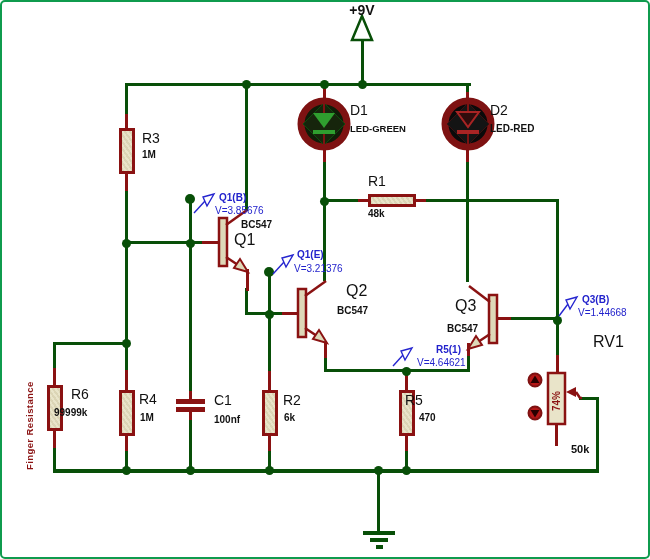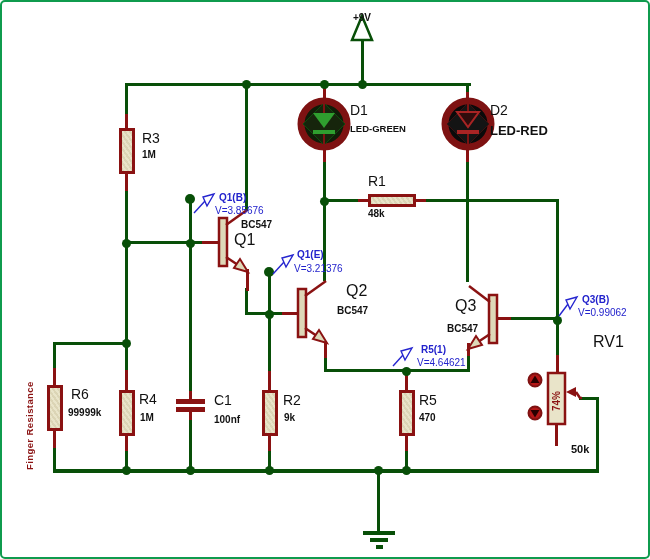--- a/index.html
+++ b/index.html
@@ -18,21 +18,21 @@
   .res-v{position:absolute;width:16px;height:46px;background:var(--fill);border:3px solid var(--comp);box-sizing:border-box;
          background-image:repeating-linear-gradient(55deg,rgba(120,100,40,.12) 0 2px,rgba(0,0,0,0) 2px 4px);}
   .res-h{position:absolute;width:48px;height:13px;background:var(--fill);border:3px solid var(--comp);box-sizing:border-box;
          background-image:repeating-linear-gradient(55deg,rgba(120,100,40,.12) 0 2px,rgba(0,0,0,0) 2px 4px);}
   .plate{position:absolute;background:var(--comp);}
   .ref{position:absolute;font-size:14px;color:var(--ink);white-space:nowrap;}
   .ref-lg{position:absolute;font-size:16px;color:var(--ink);white-space:nowrap;}
   .val{position:absolute;font-size:10px;font-weight:bold;color:var(--ink);white-space:nowrap;}
   .pname{position:absolute;font-size:10px;font-weight:bold;color:var(--probe);white-space:nowrap;text-align:center;}
   .pvolt{position:absolute;font-size:10px;color:var(--probe);white-space:nowrap;}
-  .pwr{position:absolute;left:342px;top:10px;width:36px;text-align:center;font-size:10px;font-weight:bold;color:var(--ink);}
+  .pwr{position:absolute;left:342px;top:0;width:36px;text-align:center;font-size:14px;font-weight:bold;color:var(--ink);}
   .finger{position:absolute;left:22px;top:368px;height:100px;writing-mode:vertical-rl;transform:rotate(180deg);
           font-size:9.5px;font-weight:bold;color:var(--comp);letter-spacing:.4px;white-space:nowrap;}
   svg#shapes{position:absolute;left:0;top:0;}
 </style>
 </head>
 <body>
 
 <div id="canvas">
 
   <div class="w" style="left:123px;top:81px;width:346px;height:3px"></div>
@@ -205,58 +205,58 @@
 
   <div class="pwr">+9V</div>
 
   <div class="ref" style="left:140px;top:128px">R3</div>
   <div class="val" style="left:140px;top:147px">1M</div>
 
   <div class="ref" style="left:348px;top:100px">D1</div>
   <div class="val" style="left:348px;top:121px;font-size:9.5px">LED-GREEN</div>
 
   <div class="ref" style="left:488px;top:100px">D2</div>
-  <div class="val" style="left:488px;top:121px;font-size:13px">LED-RED</div>
+  <div class="val" style="left:488px;top:121px;font-size:10px">LED-RED</div>
 
   <div class="ref" style="left:366px;top:171px">R1</div>
   <div class="val" style="left:366px;top:206px">48k</div>
 
   <div class="val" style="left:239px;top:217px">BC547</div>
   <div class="ref-lg" style="left:232px;top:229px">Q1</div>
 
   <div class="ref-lg" style="left:344px;top:280px">Q2</div>
   <div class="val" style="left:335px;top:303px">BC547</div>
 
   <div class="ref-lg" style="left:453px;top:295px">Q3</div>
   <div class="val" style="left:445px;top:321px">BC547</div>
 
   <div class="ref" style="left:69px;top:384px">R6</div>
-  <div class="val" style="left:66px;top:405px">99999k</div>
+  <div class="val" style="left:52px;top:405px">99999k</div>
   <div class="finger">Finger Resistance</div>
 
   <div class="ref" style="left:137px;top:389px">R4</div>
   <div class="val" style="left:138px;top:410px">1M</div>
 
   <div class="ref" style="left:212px;top:390px">C1</div>
   <div class="val" style="left:212px;top:412px">100nf</div>
 
   <div class="ref" style="left:281px;top:390px">R2</div>
-  <div class="val" style="left:282px;top:410px">9k</div>
-
-  <div class="ref" style="left:417px;top:390px">R5</div>
+  <div class="val" style="left:282px;top:410px">6k</div>
+
+  <div class="ref" style="left:403px;top:390px">R5</div>
   <div class="val" style="left:417px;top:410px">470</div>
 
   <div class="ref-lg" style="left:591px;top:331px">RV1</div>
   <div class="val" style="left:569px;top:441px;font-size:11px">50k</div>
 
   <div class="pname" style="left:217px;top:190px">Q1(B)</div>
   <div class="pvolt" style="left:213px;top:203px">V=3.85676</div>
 
   <div class="pname" style="left:295px;top:247px">Q1(E)</div>
   <div class="pvolt" style="left:292px;top:261px">V=3.21376</div>
 
   <div class="pname" style="left:580px;top:292px">Q3(B)</div>
-  <div class="pvolt" style="left:576px;top:305px">V=0.99062</div>
-
-  <div class="pname" style="left:419px;top:342px">R5(1)</div>
+  <div class="pvolt" style="left:576px;top:305px">V=1.44668</div>
+
+  <div class="pname" style="left:434px;top:342px">R5(1)</div>
   <div class="pvolt" style="left:415px;top:355px">V=4.64621</div>
 
 </div>
 
 </body></html>

